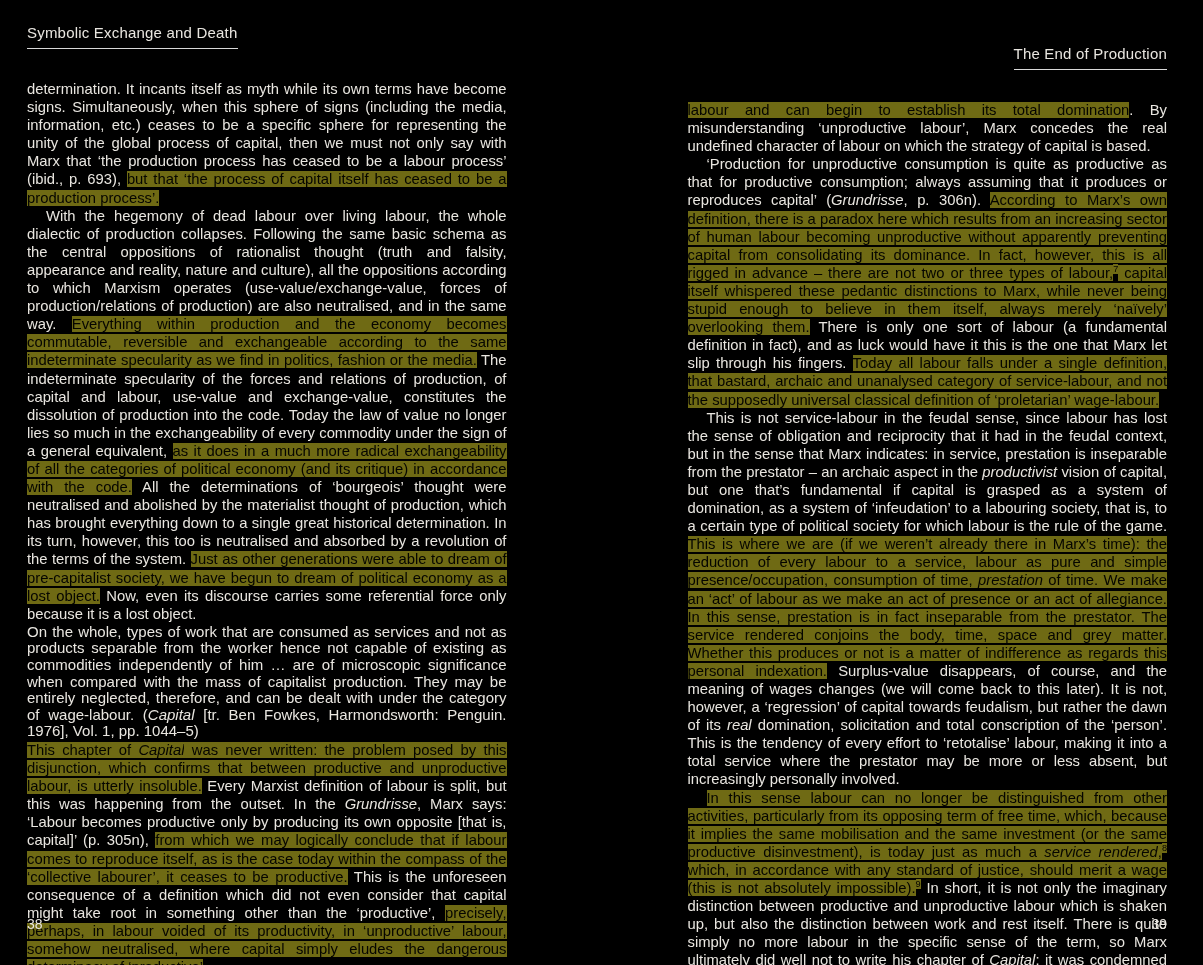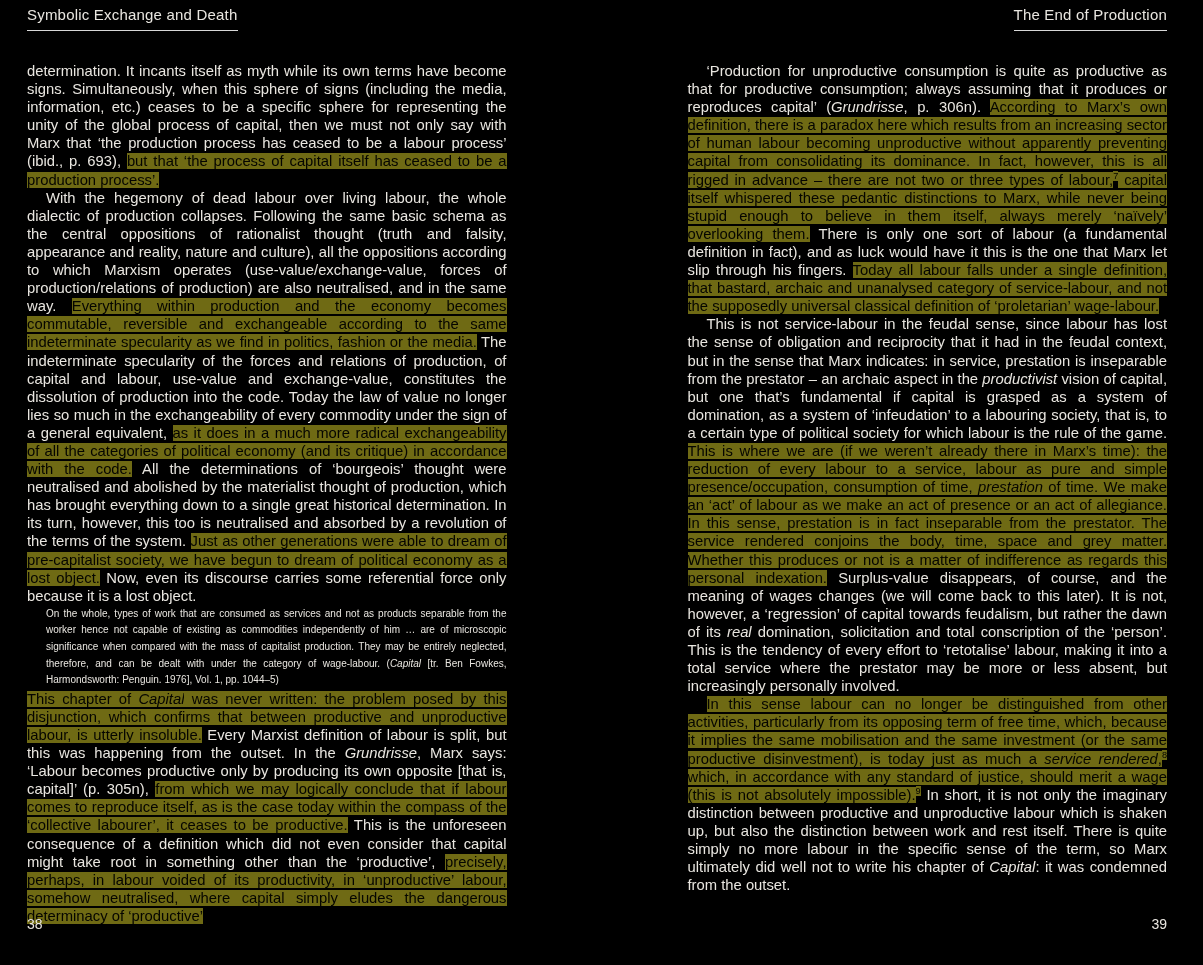--- a/index.html
+++ b/index.html
@@ -3,44 +3,44 @@
 <meta charset="utf-8">
 <title>Symbolic Exchange and Death</title>
 <style>
   * { margin: 0; padding: 0; box-sizing: border-box; }
   html, body { background: var(--background, #000); }
   .spread {
     width: 1203px; height: 965px;
     background: var(--background, #000);
     display: flex; overflow: hidden;
   }
-  .page { width: 50%; position: relative; padding-top: 6px; }
+  .page { width: 50%; position: relative; padding-top: 24px; }
   .page-left  { padding-left: 27px;  padding-right: 95px; }
   .page-right { padding-left: 86px;  padding-right: 36px; }
 
   .running-head {
     font-family: "Liberation Sans", sans-serif;
     font-size: 15px; color: var(--text, #e9e6e0);
     letter-spacing: 0.2px; white-space: nowrap;
   }
   .head-rule-wrap { display: inline-block; padding-bottom: 7px; border-bottom: 1px solid var(--header-rule, #d8d8d8); }
-  .page-right .running-head { text-align: right; }
+  .page-right .running-head { text-align: right; margin-top: 21px; }
 
   .body-text {
     margin-top: 31px;
     font-family: Liberation Sans, sans-serif;
     font-size: 14.8px; line-height: 18.1px;
     color: var(--text, #e9e6e0);
     text-align: justify;
     hyphens: auto;
   }
   .para.indent { text-indent: 19px; }
   .blockquote {
-    font-size: 10px; line-height: 16.6px;
-    margin-left: 19px; margin-top: 1px; margin-bottom: 1px;
+    font-size: 15px; line-height: 16.6px;
+    margin-top: 1px; margin-bottom: 1px;
   }
   .hl { background-color: var(--highlight-bg, #6f6a14); color: var(--highlight-text, #050500); }
   .it { font-style: italic; }
   .sup { vertical-align: super; font-size: 0.62em; line-height: 0; }
 
   .pagenum {
     position: absolute; bottom: 33px;
     font-family: "Liberation Sans", sans-serif;
     font-size: 14px; color: var(--text, #e9e6e0);
   }
@@ -63,20 +63,21 @@
         <p class="para"><span class="hl">This chapter of </span><span class="hl it">Capital</span><span class="hl"> was never written: the problem posed by this disjunction, which confirms that between productive and unproductive labour, is utterly insoluble.</span><span> Every Marxist definition of labour is split, but this was happening from the outset. In the </span><span class="it">Grundrisse</span><span>, Marx says: ‘Labour becomes productive only by producing its own opposite [that is, capital]’ (p. 305n), </span><span class="hl">from which we may logically conclude that if labour comes to reproduce itself, as is the case today within the compass of the ‘collective labourer’, it ceases to be productive.</span><span> This is the unforeseen consequence of a definition which did not even consider that capital might take root in something other than the ‘productive’, </span><span class="hl">precisely, perhaps, in labour voided of its productivity, in ‘unproductive’ labour, somehow neutralised, where capital simply eludes the dangerous determinacy of ‘productive’</span></p>
       </div>
     <div class="pagenum">38</div>
   </div>
 
   <div class="page page-right">
     <div class="running-head">
       <span class="head-rule-wrap"><span>The End of Production</span></span>
     </div>
     <div class="body-text">
+        <p class="para"><span class="hl">labour and can begin to establish its total domination</span><span>. By misunderstanding ‘unproductive labour’, Marx concedes the real undefined character of labour on which the strategy of capital is based.</span></p>
         <p class="para indent"><span>‘Production for unproductive consumption is quite as productive as that for productive consumption; always assuming that it produces or reproduces capital’ (</span><span class="it">Grundrisse</span><span>, p. 306n). </span><span class="hl">According to Marx’s own definition, there is a paradox here which results from an increasing sector of human labour becoming unproductive without apparently preventing capital from consolidating its dominance. In fact, however, this is all rigged in advance – there are not two or three types of labour,</span><span class="hl sup">7</span><span class="hl"> capital itself whispered these pedantic distinctions to Marx, while never being stupid enough to believe in them itself, always merely ‘naïvely’ overlooking them.</span><span> There is only one sort of labour (a fundamental definition in fact), and as luck would have it this is the one that Marx let slip through his fingers. </span><span class="hl">Today all labour falls under a single definition, that bastard, archaic and unanalysed category of service-labour, and not the supposedly universal classical definition of ‘proletarian’ wage-labour.</span></p>
         <p class="para indent"><span>This is not service-labour in the feudal sense, since labour has lost the sense of obligation and reciprocity that it had in the feudal context, but in the sense that Marx indicates: in service, prestation is inseparable from the prestator – an archaic aspect in the </span><span class="it">productivist</span><span> vision of capital, but one that’s fundamental if capital is grasped as a system of domination, as a system of ‘infeudation’ to a labouring society, that is, to a certain type of political society for which labour is the rule of the game. </span><span class="hl">This is where we are (if we weren’t already there in Marx’s time): the reduction of every labour to a service, labour as pure and simple presence/occupation, consumption of time, </span><span class="hl it">prestation</span><span class="hl"> of time. We make an ‘act’ of labour as we make an act of presence or an act of allegiance. In this sense, prestation is in fact inseparable from the prestator. The service rendered conjoins the body, time, space and grey matter. Whether this produces or not is a matter of indifference as regards this personal indexation.</span><span> Surplus-value disappears, of course, and the meaning of wages changes (we will come back to this later). It is not, however, a ‘regression’ of capital towards feudalism, but rather the dawn of its </span><span class="it">real</span><span> domination, solicitation and total conscription of the ‘person’. This is the tendency of every effort to ‘retotalise’ labour, making it into a total service where the prestator may be more or less absent, but increasingly personally involved.</span></p>
         <p class="para indent"><span class="hl">In this sense labour can no longer be distinguished from other activities, particularly from its opposing term of free time, which, because it implies the same mobilisation and the same investment (or the same productive disinvestment), is today just as much a </span><span class="hl it">service rendered</span><span class="hl">,</span><span class="hl sup">8</span><span class="hl"> which, in accordance with any standard of justice, should merit a wage (this is not absolutely impossible).</span><span class="hl sup">9</span><span> In short, it is not only the imaginary distinction between productive and unproductive labour which is shaken up, but also the distinction between work and rest itself. There is quite simply no more labour in the specific sense of the term, so Marx ultimately did well not to write his chapter of </span><span class="it">Capital</span><span>: it was condemned from the outset.</span></p>
       </div>
     <div class="pagenum">39</div>
   </div>
 
 </div>
 
 </body></html>

